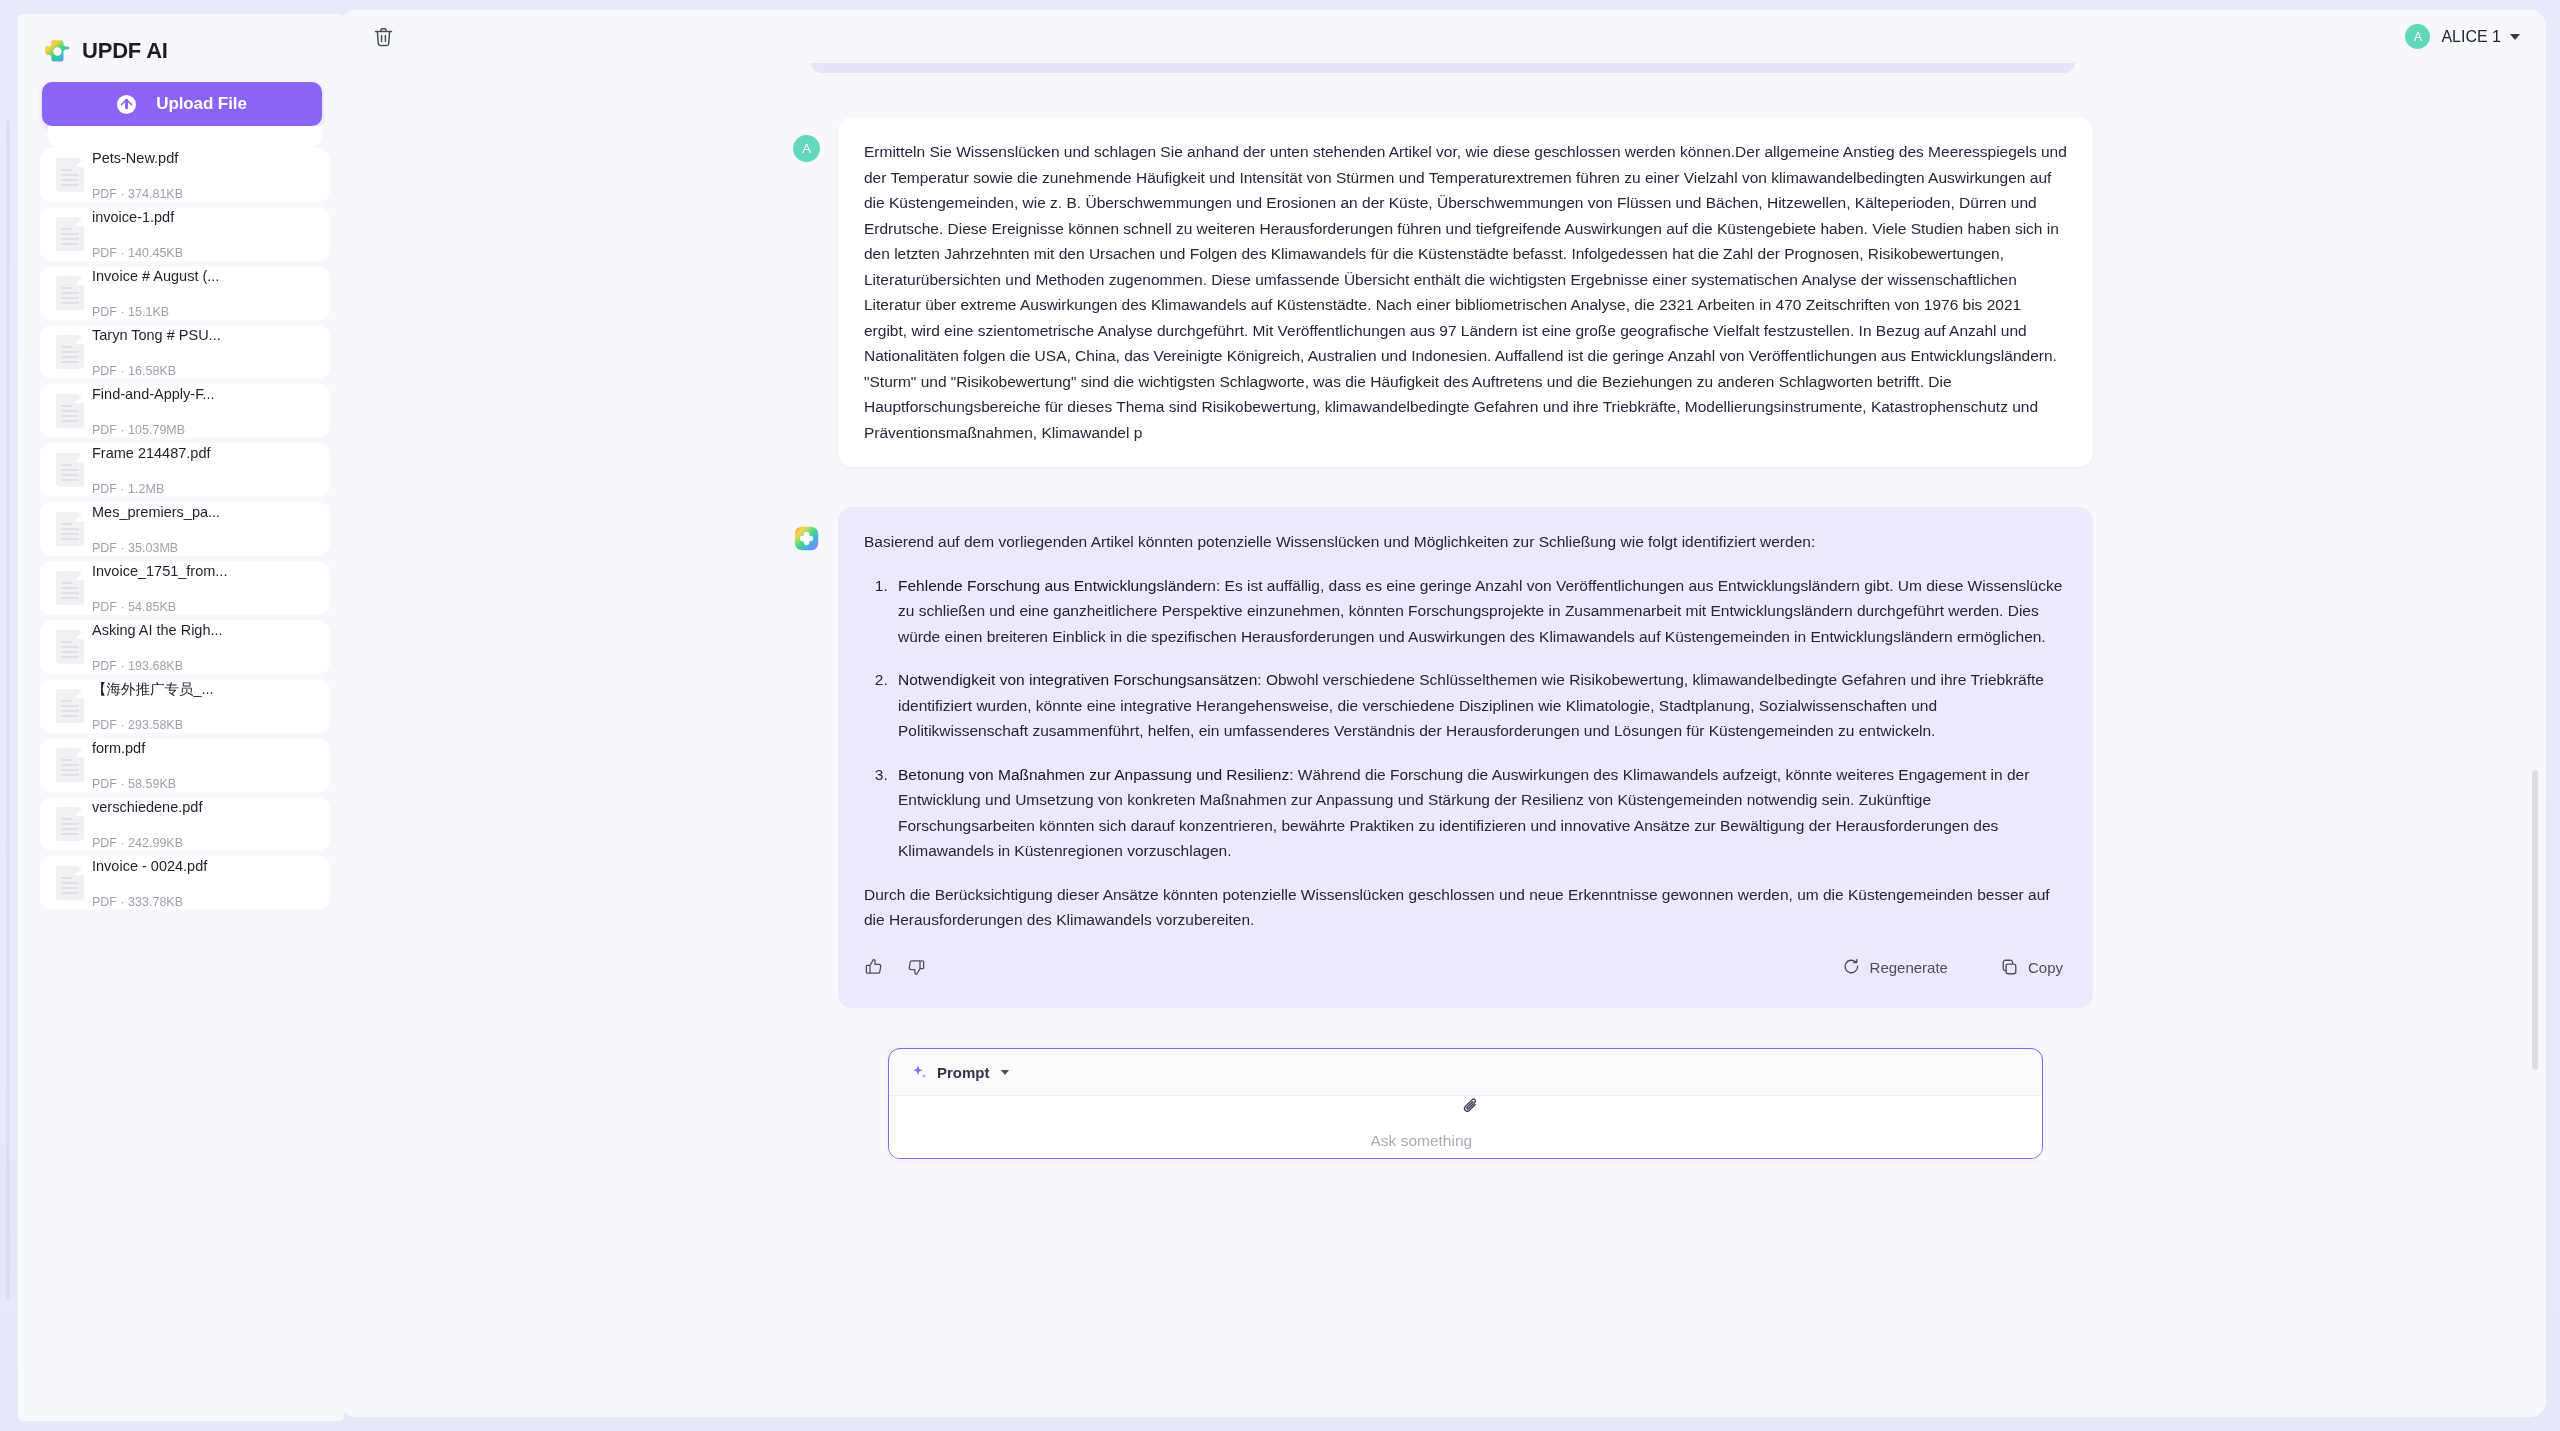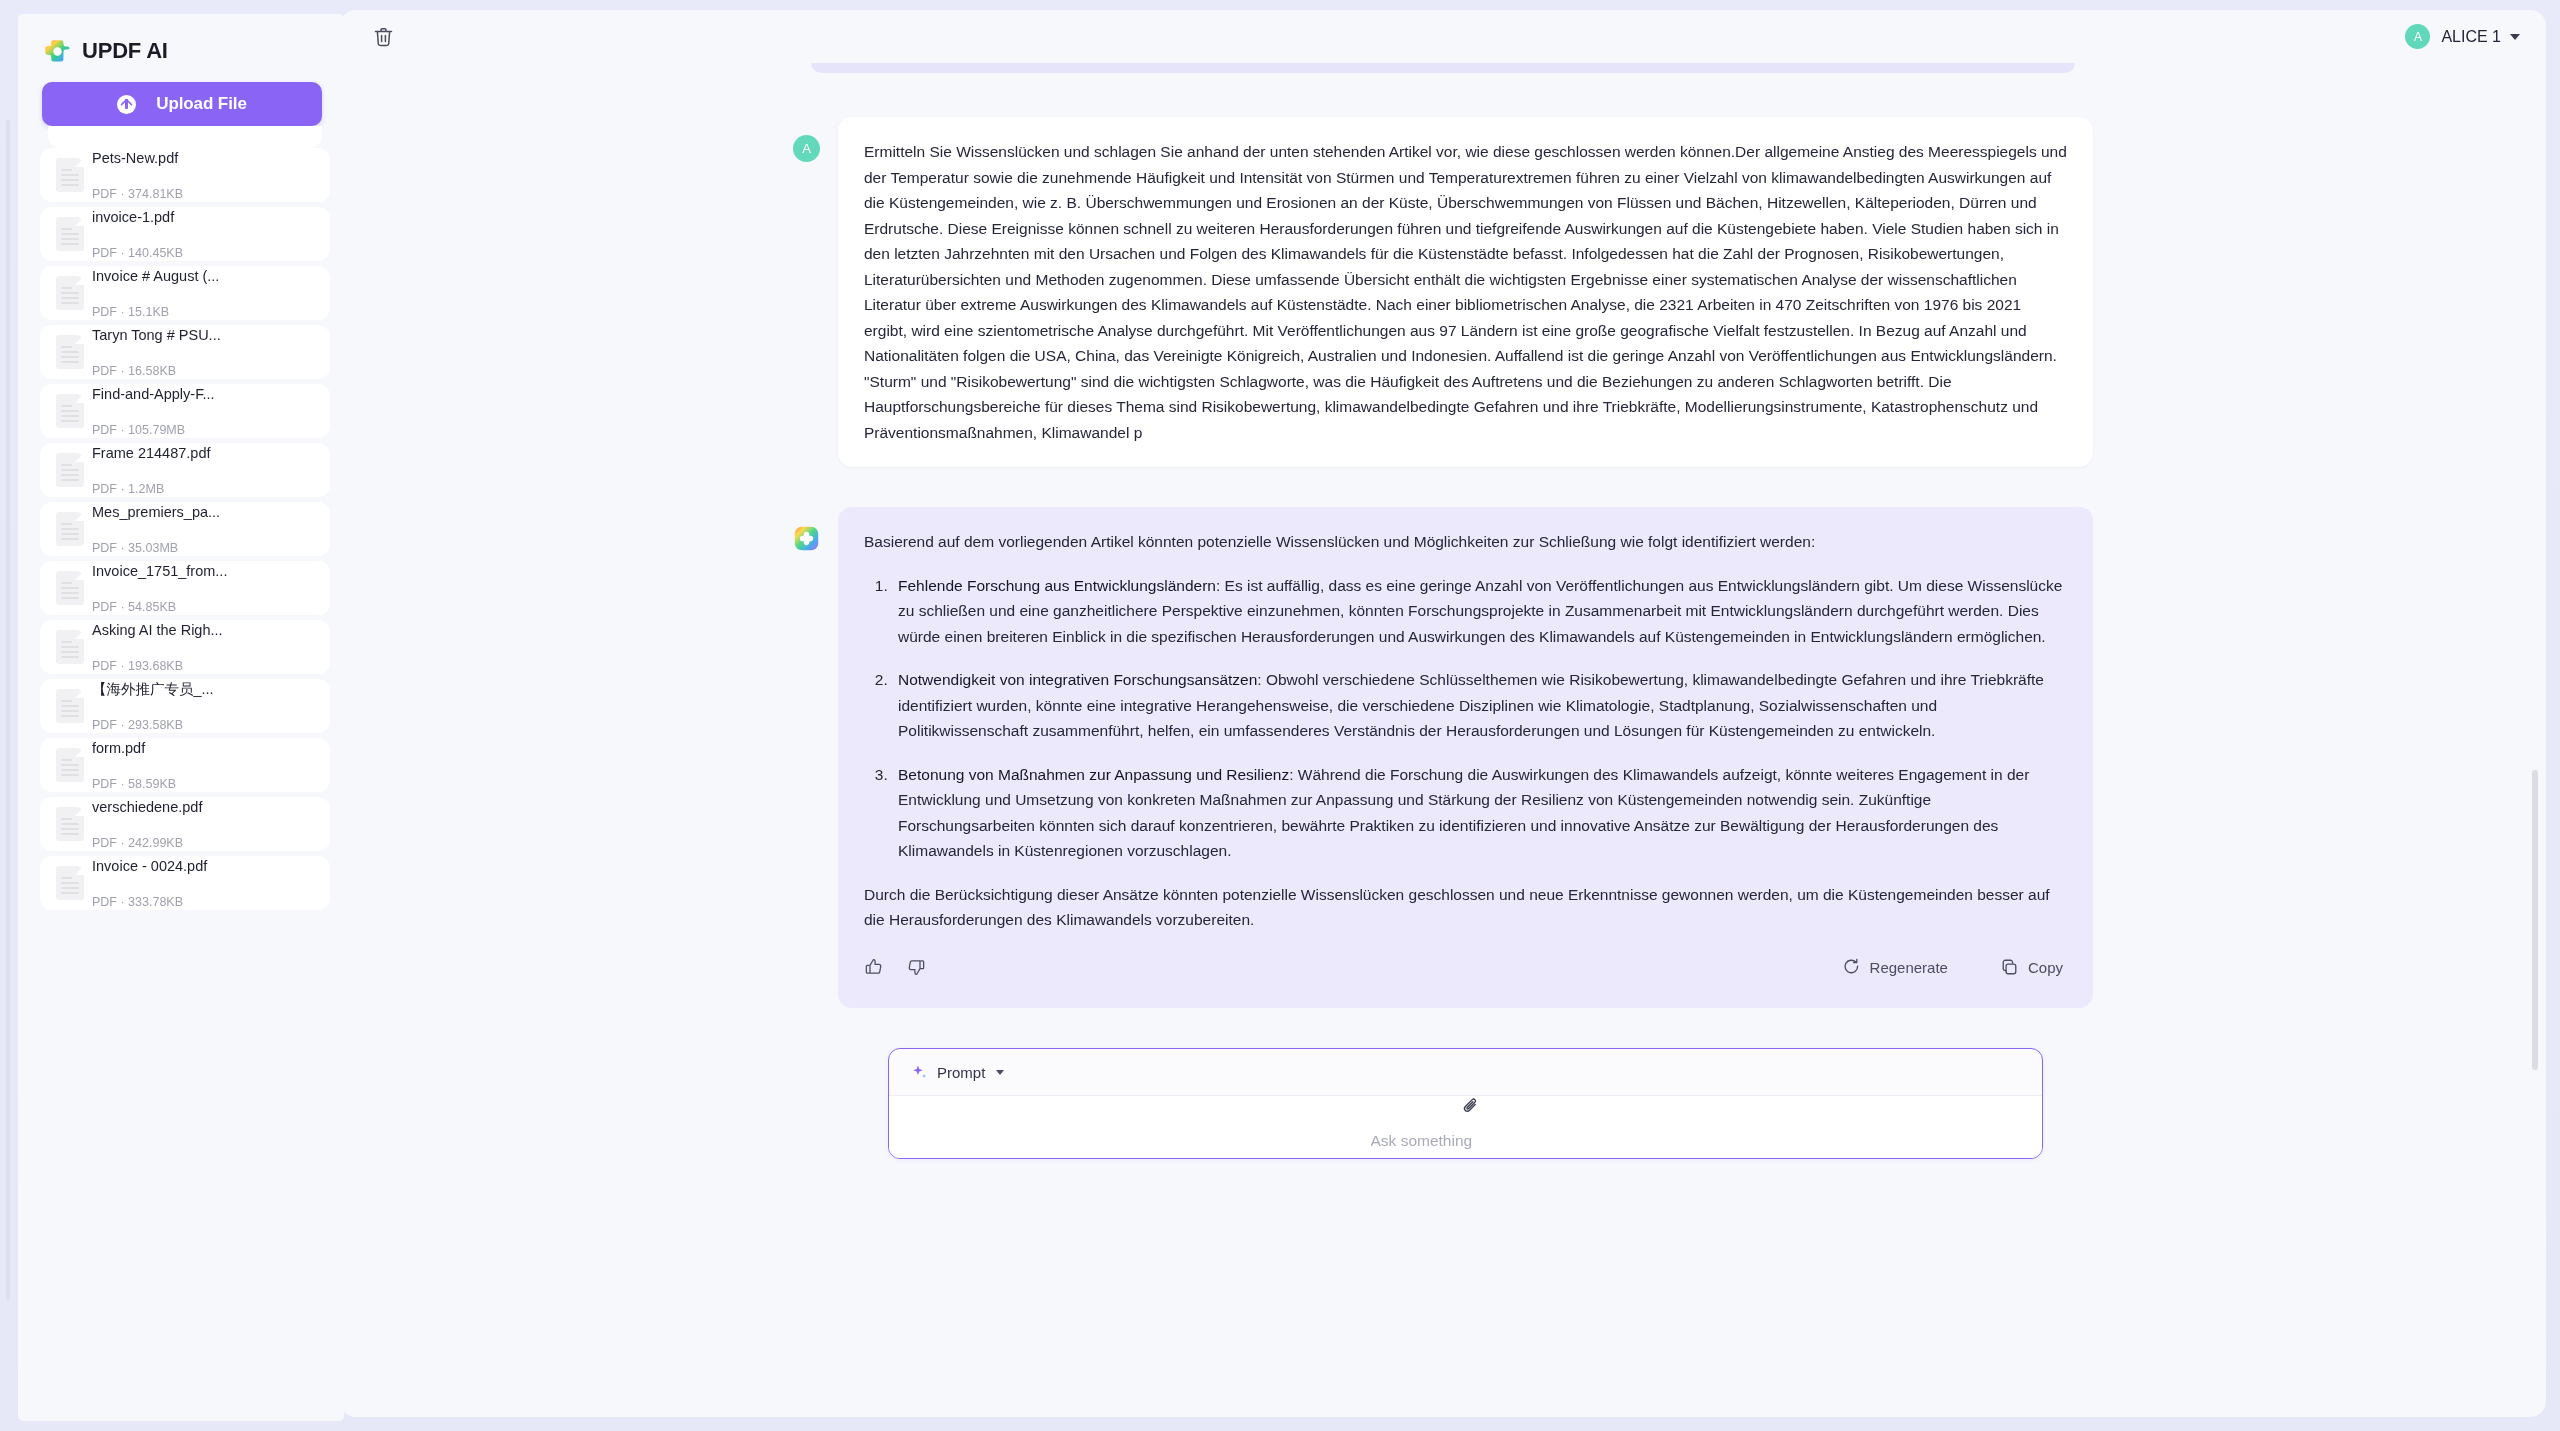--- a/index.html
+++ b/index.html
@@ -339,20 +339,21 @@
     overflow: hidden;
     box-shadow: 0 1px 4px rgba(120,90,240,.08);
   }
   .composer-top {
     height: 47px;
     display: flex;
     align-items: center;
     gap: 9px;
     padding: 0 22px;
     border-bottom: 1px solid #eeeef6;
+    font-weight: bold;
   }
   .spark { width: 17px; height: 17px; display:block; }
   .prompt-label { font-size: 15px; color: #33344a; }
   .mini-caret {
     width: 0; height: 0;
     border-left: 4.5px solid transparent;
     border-right: 4.5px solid transparent;
     border-top: 5.5px solid #4a4b60;
     margin-left: 2px;
   }

